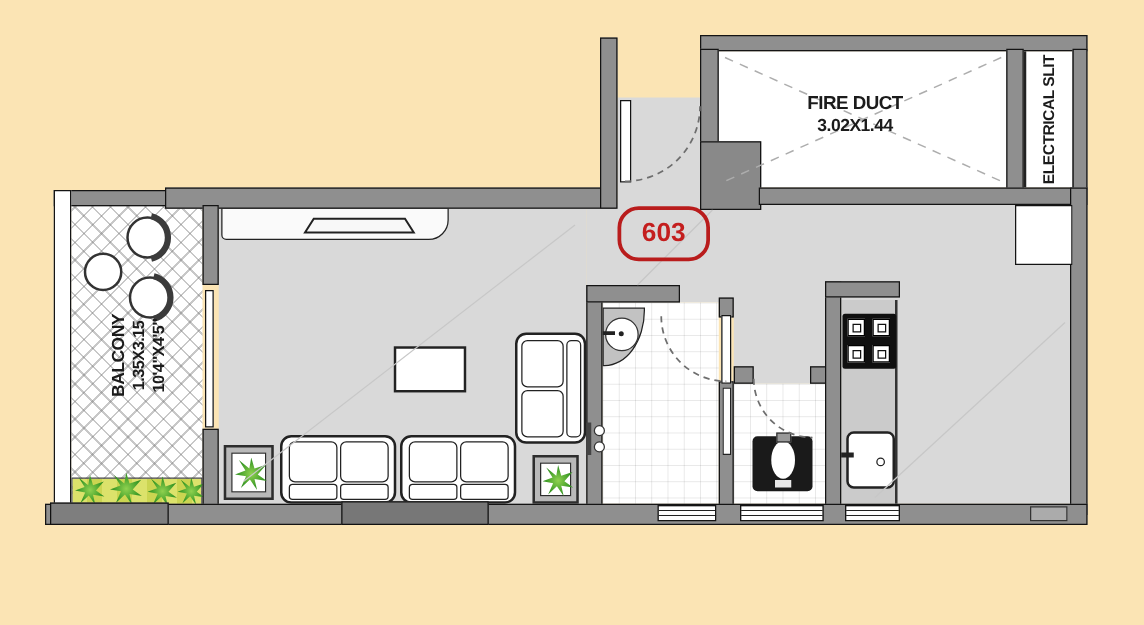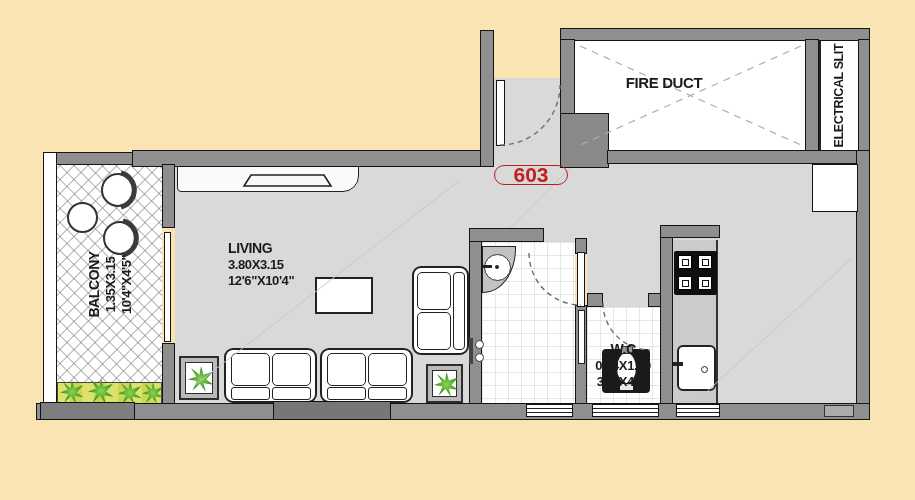--- a/index.html
+++ b/index.html
@@ -153,51 +153,42 @@
 
   <div class="abs bwin" style="left:526px;top:404px;width:47px;height:13px;"></div>
   <div class="abs bwin" style="left:592px;top:404px;width:67px;height:13px;"></div>
   <div class="abs bwin" style="left:676px;top:404px;width:44px;height:13px;"></div>
   <div class="abs" style="left:824px;top:405px;width:30px;height:12px;background:#ABABAB;border:1px solid #333;z-index:35;"></div>
 
   <div class="abs door" style="left:496px;top:80px;width:9px;height:66px;"></div>
   <div class="abs door" style="left:577px;top:252px;width:8px;height:55px;"></div>
   <div class="abs door" style="left:164px;top:232px;width:7px;height:110px;"></div>
 
-  <div class="abs label" style="left:228px;top:240px;">
-    <div class="rm">LIVING</div>
-    <div class="dm">3.80X3.15</div>
-    <div class="dm">12'6"X10'4"</div>
-  </div>
 
   <div class="abs label vflex" style="left:58px;top:164px;width:104px;height:240px;">
     <div class="ctr" style="transform:rotate(-90deg);">
       <div class="rm">BALCONY</div>
       <div class="dm">1.35X3.15</div>
       <div class="dm">10'4"X4'5"</div>
     </div>
   </div>
 
 
-  <div class="abs label ctr" style="left:584px;top:341px;width:78px;">
-    <div class="rm">W.C</div>
-    <div class="dm">0.94X1.20</div>
-    <div class="dm">3'1"X4'0"</div>
-  </div>
-
-
-  <div class="abs label ctr" style="left:594px;top:74px;width:140px;text-align:center;">
+
+
+  <div class="abs label ctr" style="left:614px;top:74px;width:140px;text-align:center;">
     <div class="rm" style="font-size:15px;">FIRE DUCT</div>
+    <div class="dm" style="font-size:14px;">3.02X1.44</div>
   </div>
 
   <div class="abs label vflex" style="left:819px;top:41px;width:41px;height:109px;">
     <div style="transform:rotate(-90deg);font-size:12.5px;">ELECTRICAL SLIT</div>
   </div>
 
-  <div class="abs vflex" style="left:494px;top:165px;width:74px;height:20px;border:1px solid #b91c1c;border-radius:17px;z-index:50;">
+  <div class="abs vflex" style="left:494px;top:165px;width:74px;height:44px;border:3px solid #b91c1c;border-radius:17px;z-index:50;">
     <span style="color:#C41E1E;font-size:21px;font-weight:bold;letter-spacing:0;">603</span>
   </div>
 
   <svg width="915" height="500" viewBox="0 0 915 500" style="position:absolute;left:0;top:0;z-index:45;pointer-events:none;">
 
     <g stroke="#C7C7C7" stroke-width="1">
       <path d="M195,385 L460,180"></path>
       <path d="M510,228 L570,168"></path>
       <path d="M700,398 L852,258"></path>
     </g>

